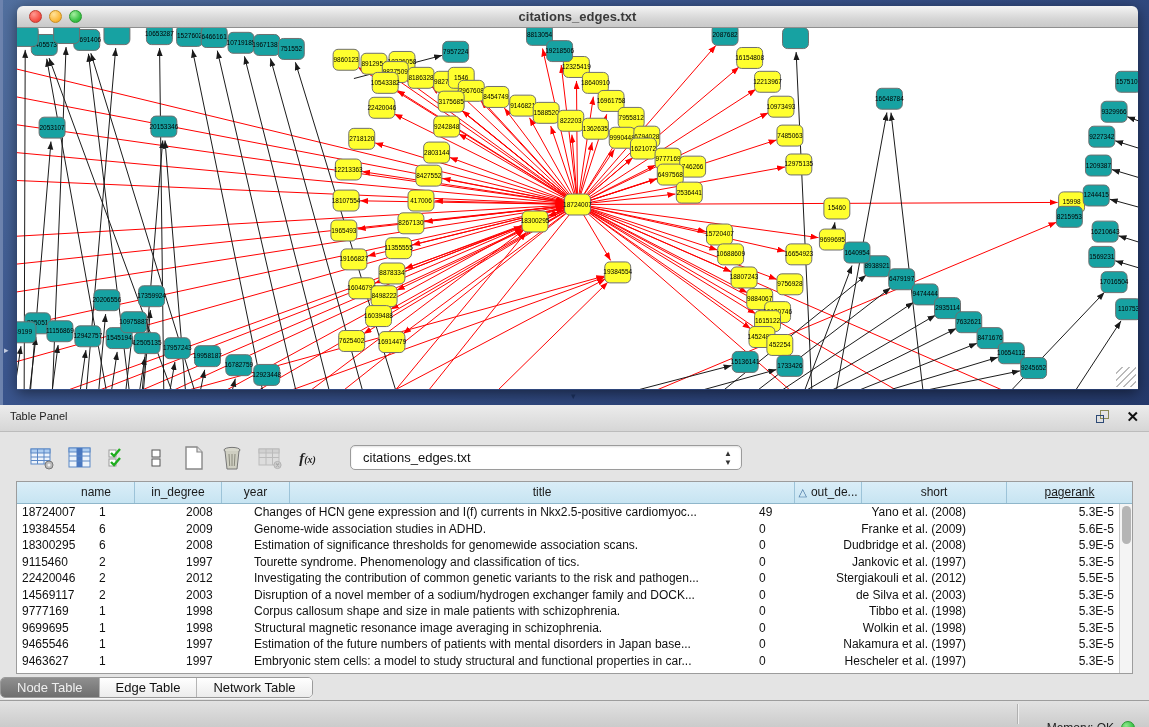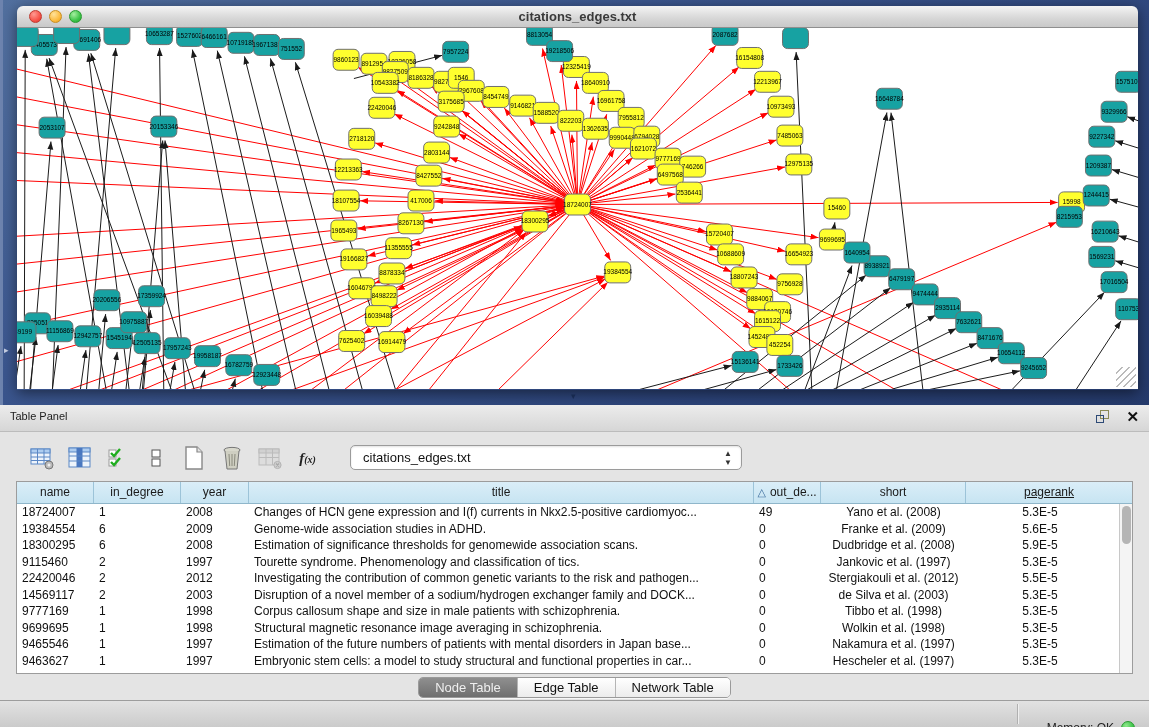--- a/index.html
+++ b/index.html
@@ -36,32 +36,32 @@
   .toolbar { position:absolute; left:28px; top:40px; height:30px; display:flex; align-items:flex-start; gap:11px; }
   .tbtn { width:27px; height:26px; display:flex; align-items:center; justify-content:center; position:relative; }
   .fx { font-family:"Liberation Serif", serif; font-style:italic; font-weight:bold; font-size:15px; color:#222; }
   .fx small { font-size:10px; }
   .combo { position:relative; margin-left:18px; width:392px; height:25px; background:#fff; border:1px solid #9b9b9b;
            border-radius:5px; font-size:13px; color:#111; line-height:23px; padding-left:12px;
            box-shadow:inset 0 1px 2px rgba(0,0,0,.12); }
   .combo .arrows { position:absolute; right:9px; top:3px; font-size:8px; color:#333; line-height:9px; text-align:center; }
   .tableblock { position:absolute; left:16px; top:76px; width:1117px; height:193px; background:#fff; border:1px solid #9c9c9c; }
   .thead { display:grid; grid-template-columns:77px 87px 68px 505px 67px 145px 1fr; height:22px;
-           background:linear-gradient(#daeef8,#c7e4f2); border-bottom:1px solid #8fb6ca; }
+           background:linear-gradient(#daeef8,#c7e4f2); border-bottom:1px solid #8fb6ca;padding-left:41px; }
   .thead .hc { border-right:1px solid #9cc3d8; font-size:12px; color:#1a1a1a; text-align:center; line-height:21px;
                overflow:hidden; white-space:nowrap; }
   .thead .hc:last-child { border-right:none;text-decoration:underline; }
   .sortmark { color:#3f6f9e; font-size:11px; margin-right:4px; }
   .tbody { position:absolute; left:0; top:22px; right:13px; bottom:0; overflow:hidden; }
   .trow { display:grid; grid-template-columns:77px 87px 68px 505px 67px 145px 148px; height:16.5px; }
   .trow .tc { font-size:12px; line-height:16.5px; color:#101010; white-space:nowrap; overflow:hidden; padding-left:5px; }
-  .trow .tc.center { text-align:center; padding-left:0; }
+  .trow .tc.center { text-align:right; padding-left:0; }
   .tscroll { position:absolute; right:0; top:22px; bottom:0; width:13px; background:#f4f4f4; border-left:1px solid #c8c8c8; }
   .tthumb { position:absolute; left:2px; top:2px; width:9px; height:38px; border-radius:5px; background:#b5b5b5; }
-  .tabsbar { position:absolute; left:0; top:272px; width:100%; display:flex; justify-content:center; }
+  .tabsbar { position:absolute; left:0; top:272px; width:100%; display:flex; }
   .seg { display:flex; border:1px solid #9a9a9a; border-radius:5px; overflow:hidden; height:21px;
          box-shadow:0 1px 0 rgba(255,255,255,.7); }
   .seg .tab { font-size:13px; line-height:20px; padding:0 16px; background:linear-gradient(#ffffff,#ececec); color:#111; border-right:1px solid #b5b5b5; }
   .seg .tab:last-child { border-right:none; }
   .seg .tab.sel { background:linear-gradient(#8f8f8f,#6f6f6f); color:#efefef; }
   
   .statusbar { position:absolute; left:0; top:700px; width:1149px; height:27px;
                background:linear-gradient(#e2e2e2,#cbcbcb); border-top:1px solid #9d9d9d; }
   .mem { position:absolute; right:14px; top:20px; display:flex; align-items:center; gap:7px; }
   .mem-label { font-size:12px; color:#222; }

